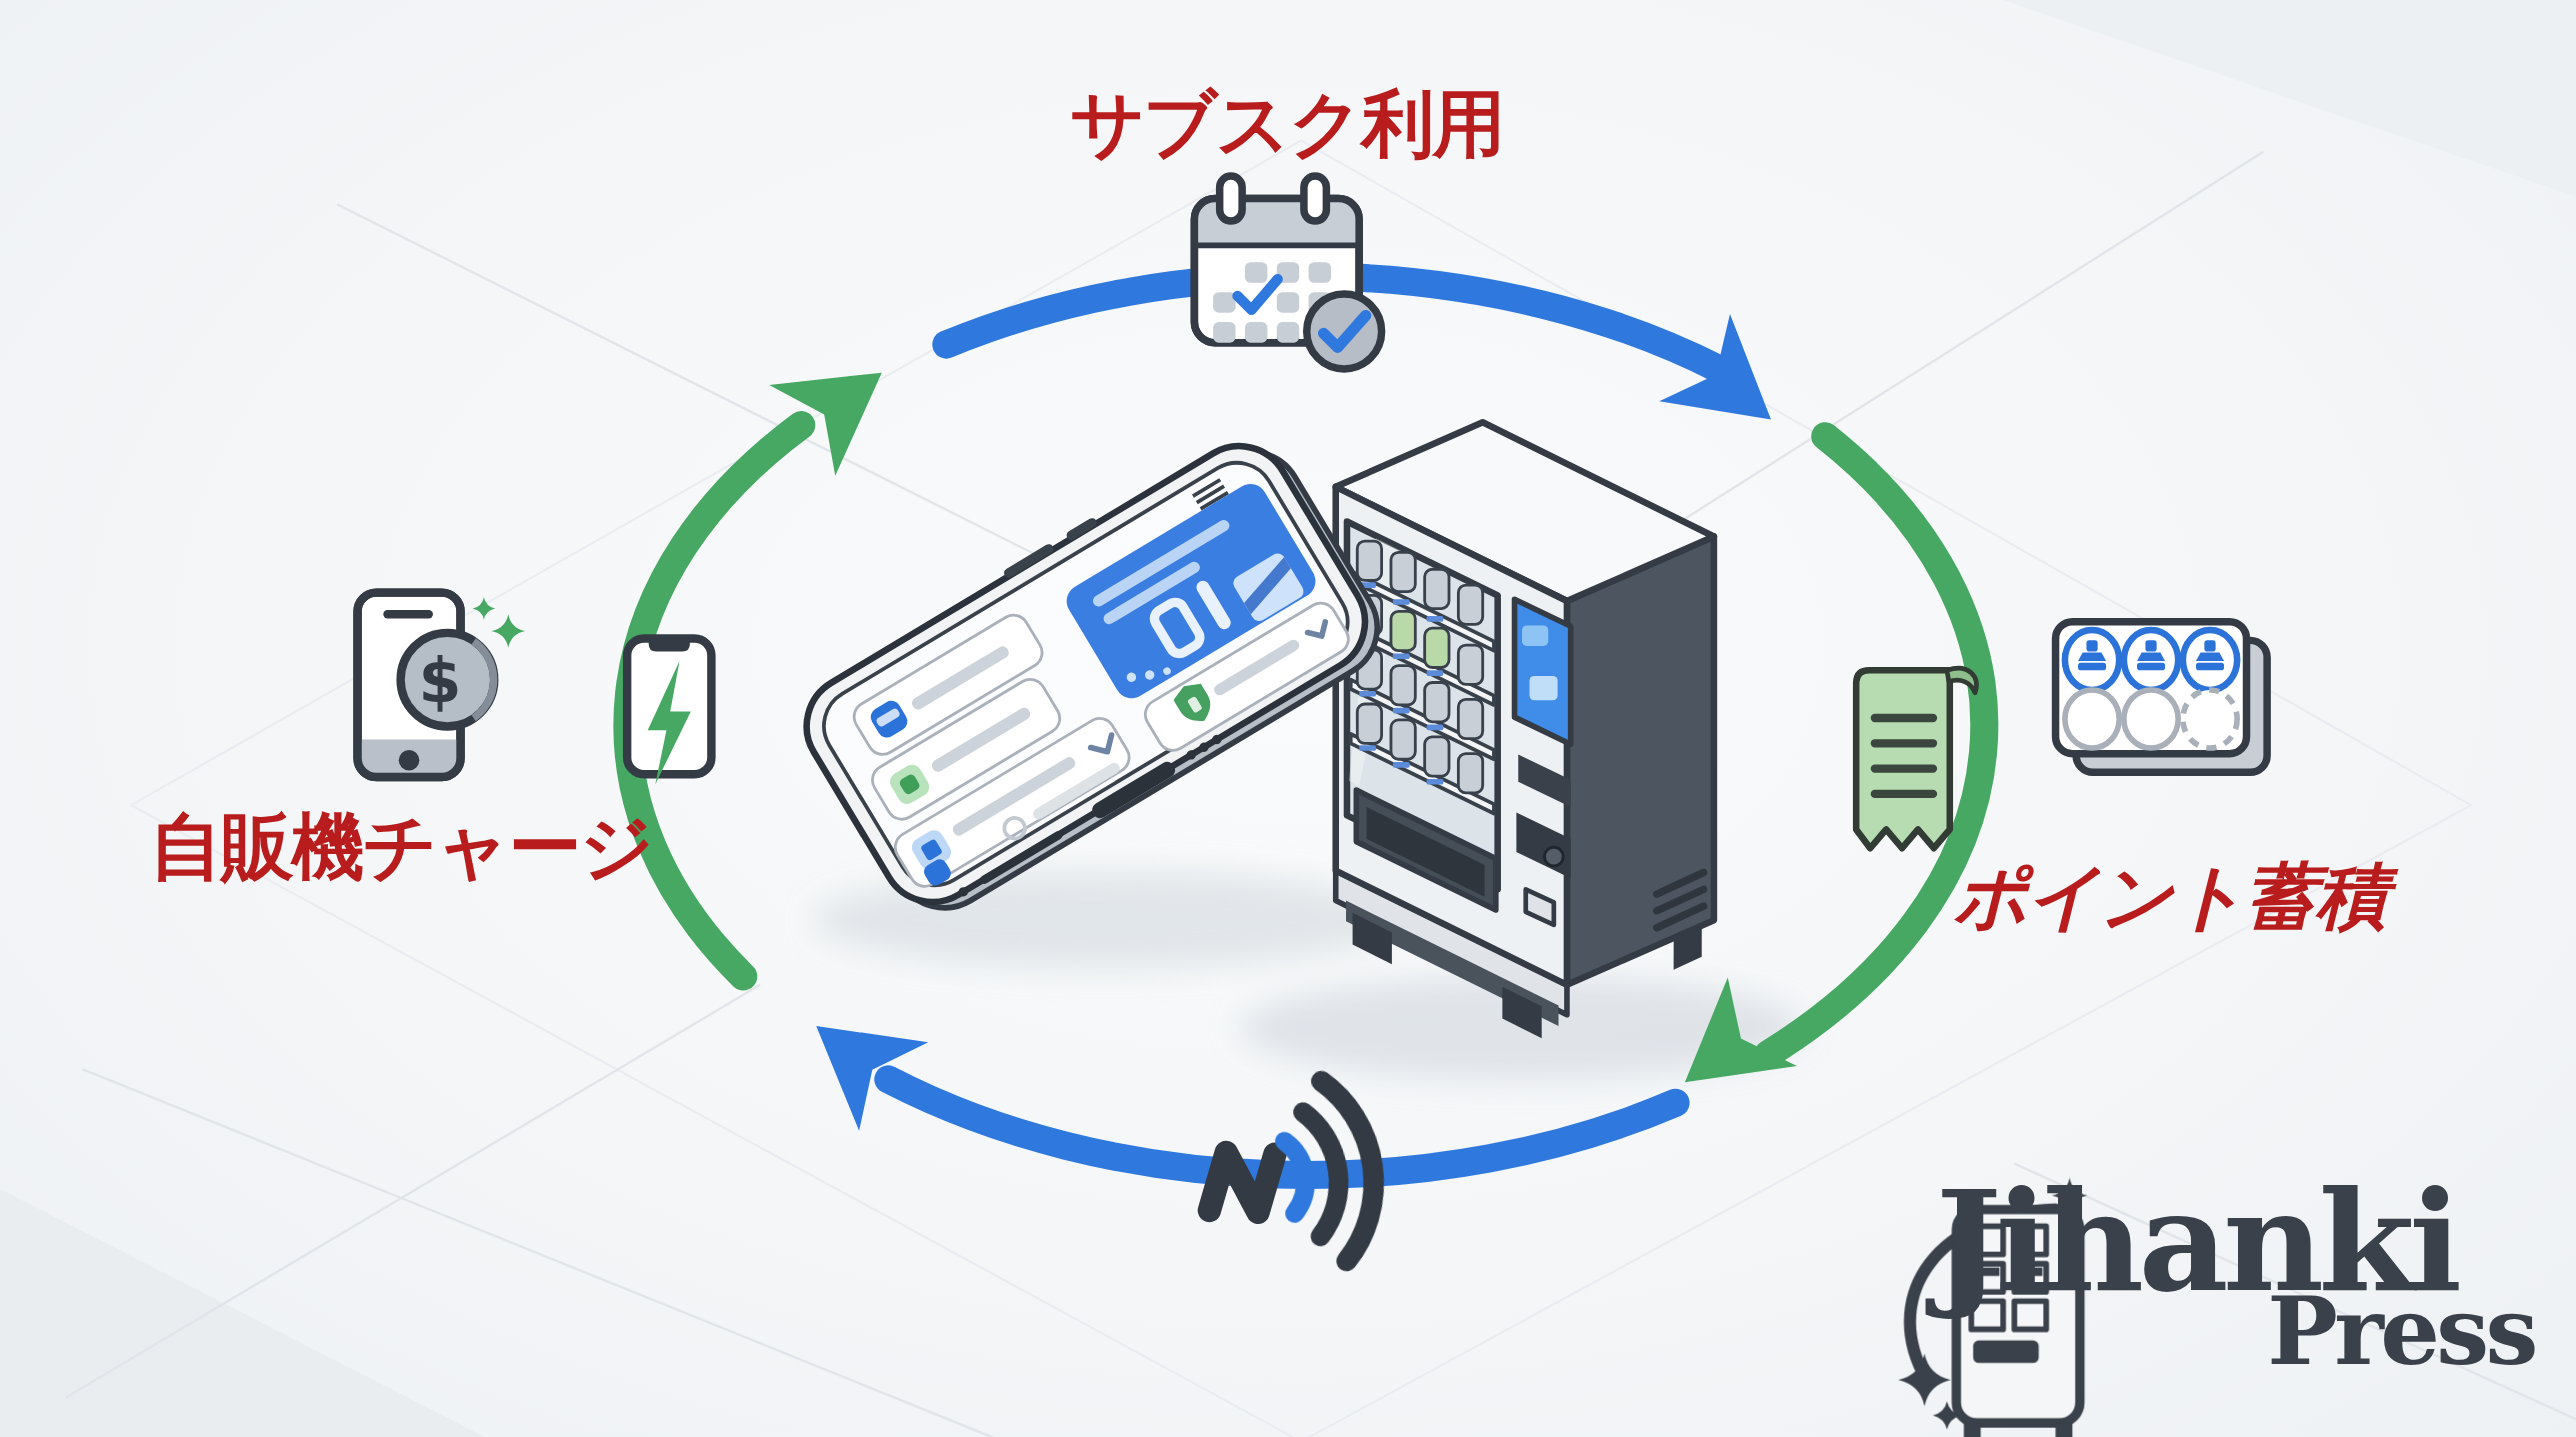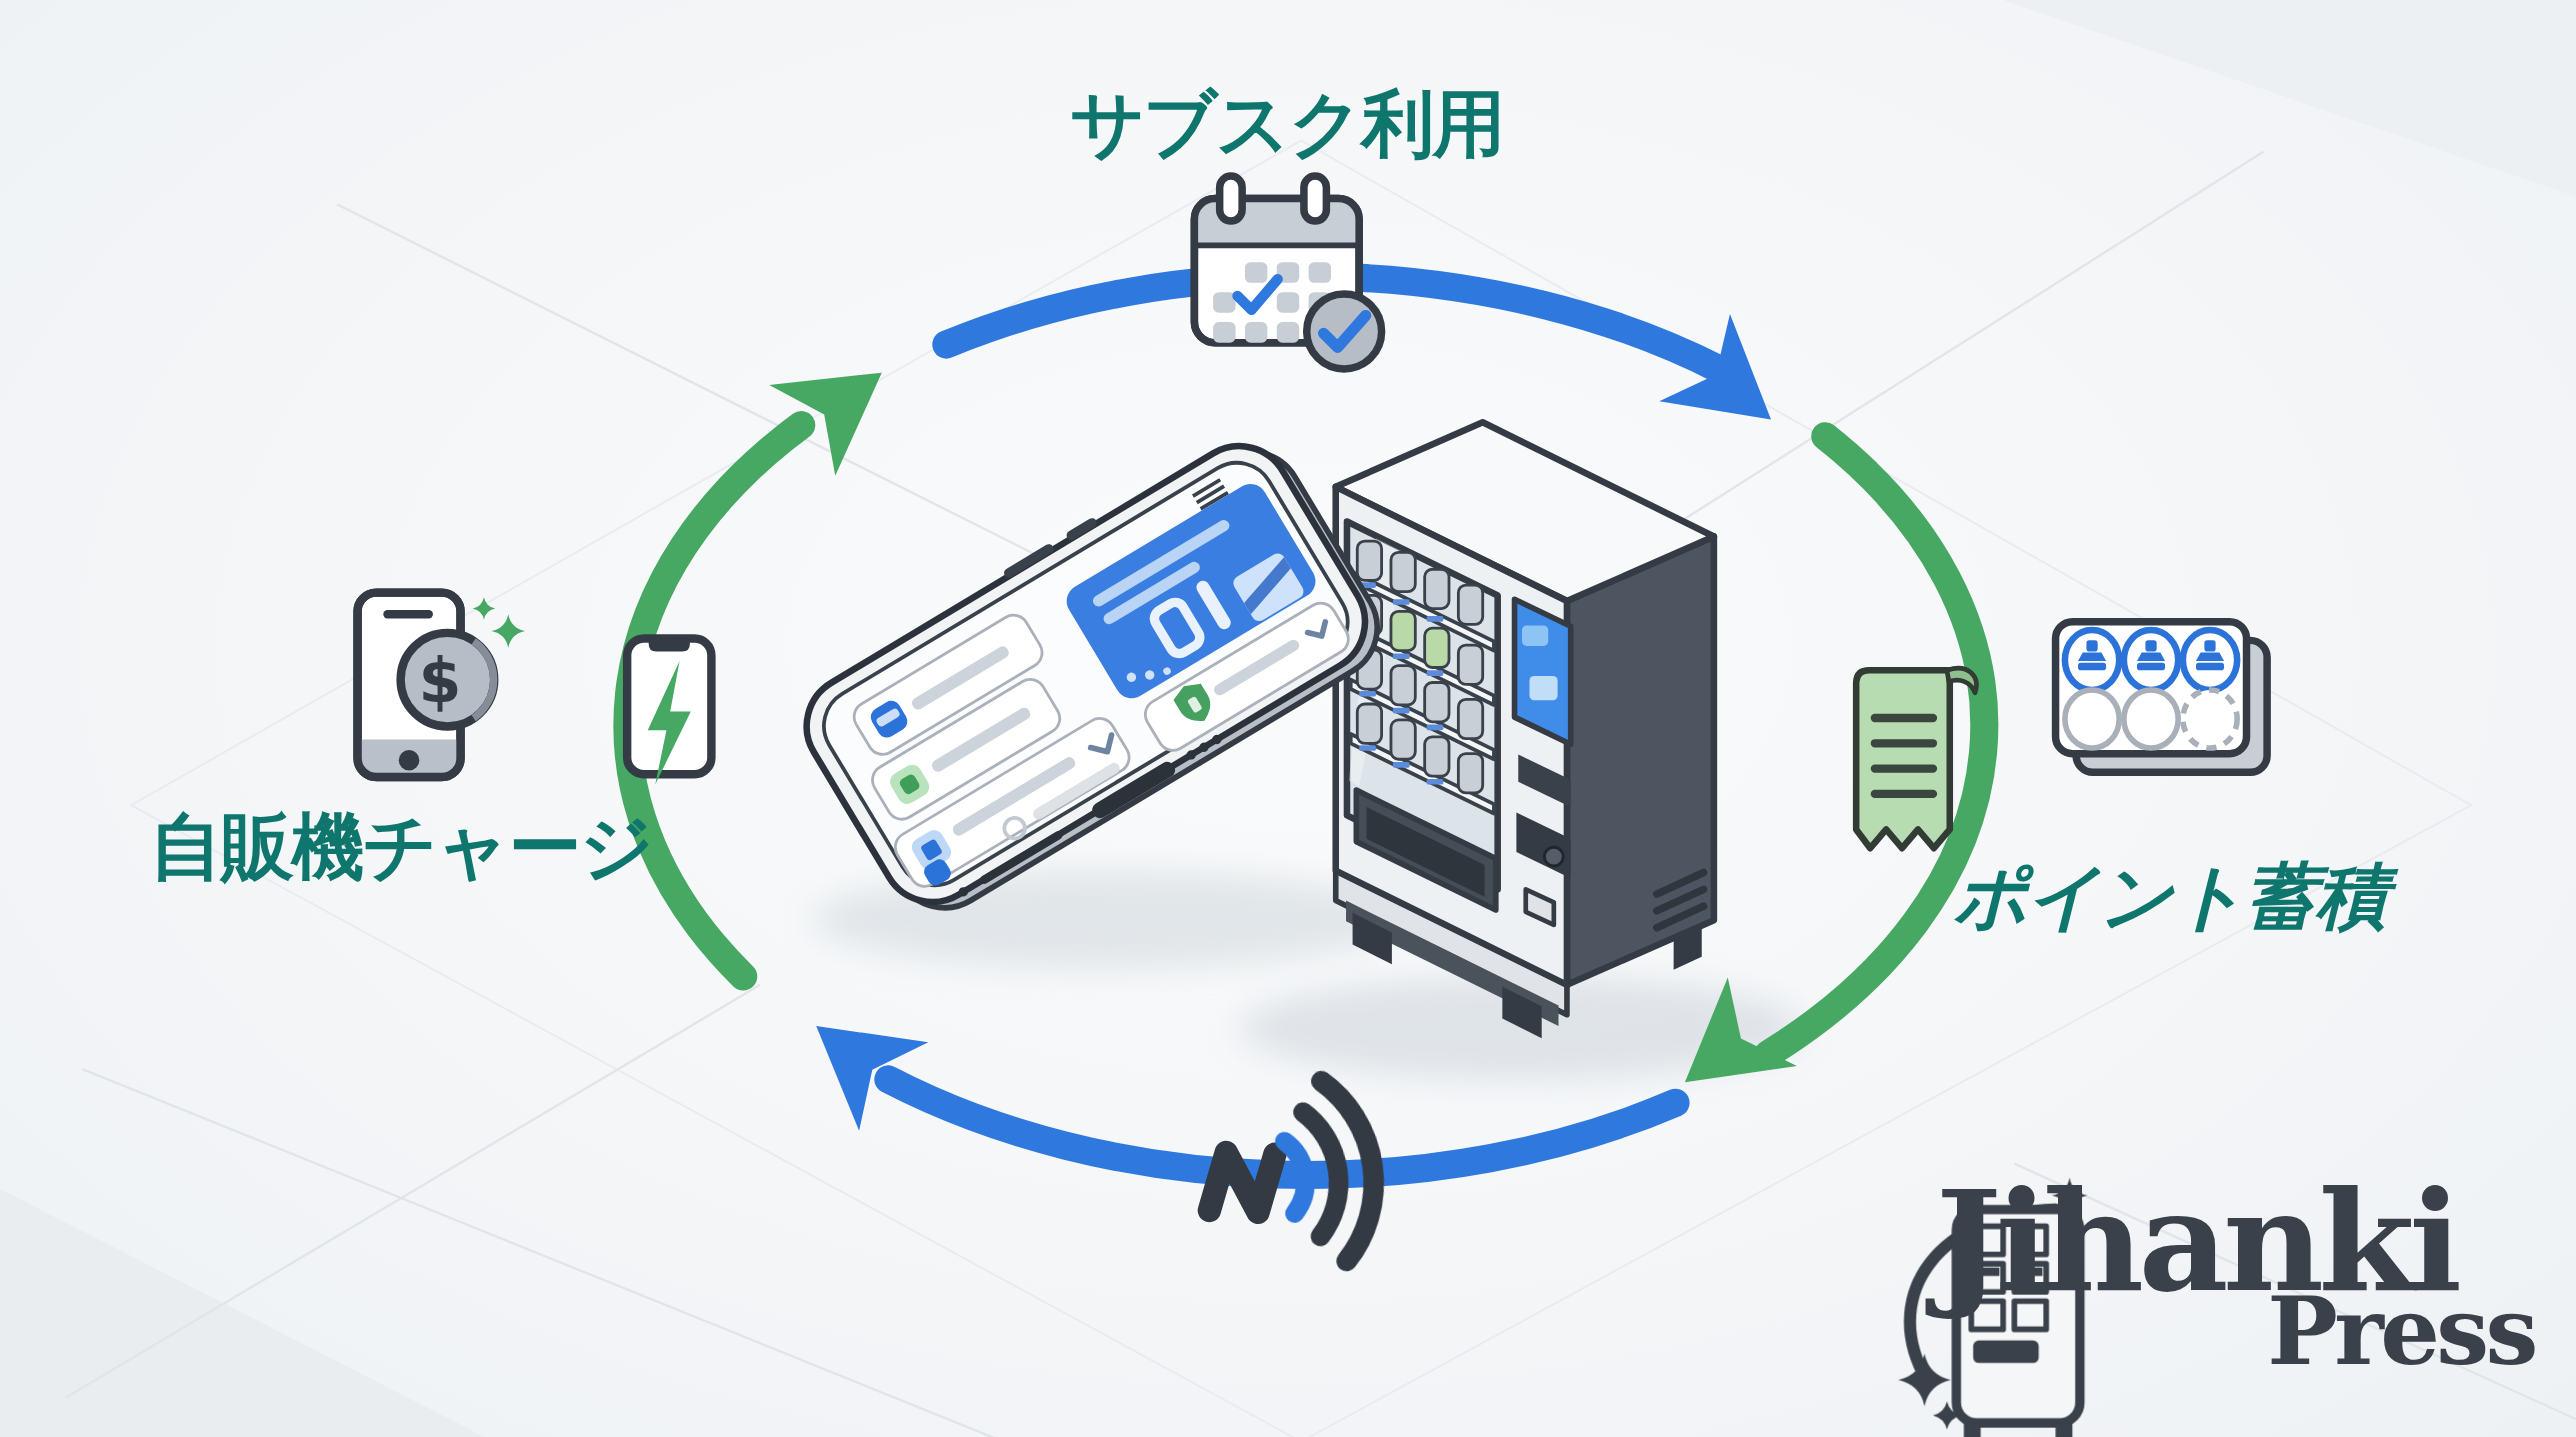--- a/index.html
+++ b/index.html
@@ -5,21 +5,21 @@
   html,body{margin:0;padding:0;}
   body{
     width:2576px;height:1438px;overflow:hidden;
     font-family:"Liberation Sans",sans-serif;
     background:radial-gradient(ellipse at 50% 45%, #fafbfc 0%, #f4f6f8 55%, #eef1f4 100%);
   }
   .canvas{position:relative;width:2576px;height:1438px;}
   .canvas > svg{position:absolute;left:0;top:0;}
   .node-label{
     position:absolute;transform:translateX(-50%);
-    font-weight:800;color:#0f766e;white-space:nowrap;
+    font-weight:800;color:#b91c1c;white-space:nowrap;
     letter-spacing:-1.9px;font-size:73px;line-height:1.1;
   }
   .logo-text{
     position:absolute;transform:translateX(-50%);
     font-family:"DejaVu Serif","Liberation Serif",serif;
     font-weight:700;color:#3a414a;white-space:nowrap;line-height:1;
   }
   .logo-line1{font-size:139px;letter-spacing:-5.6px;}
   .logo-line2{font-size:94px;letter-spacing:-3.7px;}
 </style>

